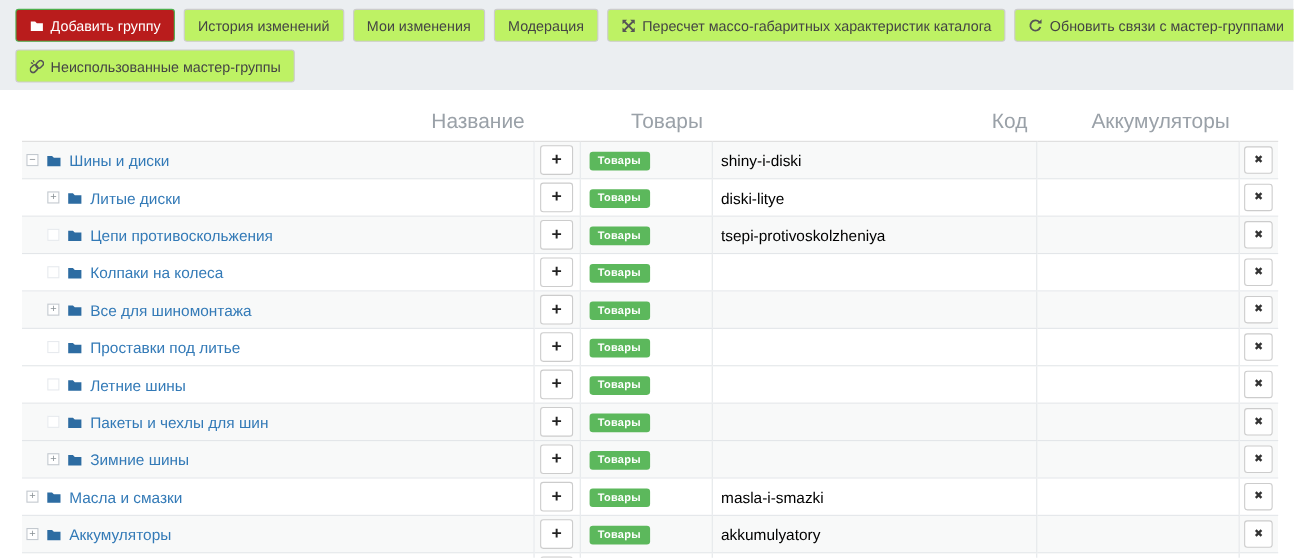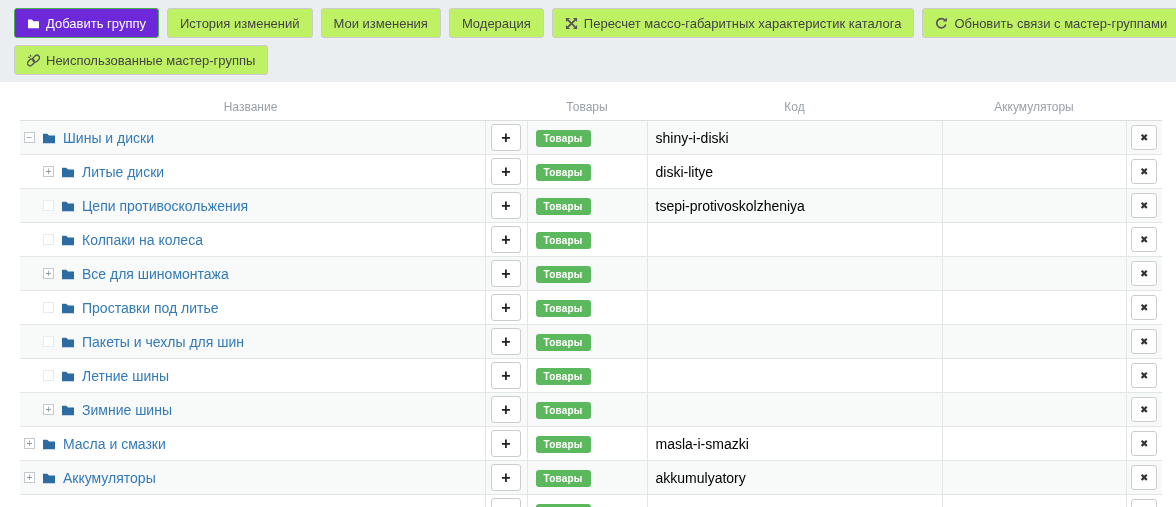--- a/index.html
+++ b/index.html
@@ -13,27 +13,27 @@
   
   .toolbar { background:#ebeef1; padding:8px 14px 5px 14px; }
   .toolbar-row { display:flex; gap:8px; margin-bottom:7px; }
   .toolbar-row:last-child { margin-bottom:2px; }
   .btn {
     display:inline-flex; align-items:center; gap:6px;
     background:#bef264; border:1px solid #ccc; border-radius:3px;
     height:30px; padding:0 12px; font-size:13px; color:#444;
     font-family:inherit; cursor:pointer; white-space:nowrap;
   }
-  .btn.success { background:#6d28d9; border-color:#4cae4c; color:#fff; }
+  .btn.success { background:#b91c1c; border-color:#4cae4c; color:#fff; }
   .btn .icn { display:inline-flex; align-items:center; }
   
   .panel { padding:8px 14px 0 20px; background:#fff; }
   table { border-collapse:collapse; table-layout:fixed; width:1142px; }
   th {
-    text-align:center; font-weight:400; color:#9aa1a8; font-size:12px;
+    text-align:right; font-weight:400; color:#9aa1a8; font-size:19px;
     padding:10px 8px 6px 8px; border-bottom:1px solid #ddd;
   }
   th.th-name { padding-left:4px; }
   tbody td {
     border-bottom:1px solid #e3e6e9; border-left:1px solid #e3e6e9;
     padding:3px 8px; height:24px; font-size:14px; vertical-align:middle;
     overflow:hidden; white-space:nowrap;
   }
   tbody td:first-child { border-left:none; padding-left:4px; }
   tr.striped { background:#f8f9f9; }
@@ -243,48 +243,48 @@
         </span>
         <a class="grp-link" href="#">Проставки под литье</a>
       </div>
     </td>
     <td class="td-add"><button class="mini-btn add">+</button></td>
     <td class="td-goods"><span class="badge">Товары</span></td>
     <td class="td-code"><span></span></td>
     <td class="td-ident"><span></span></td>
     <td class="td-del"><button class="mini-btn del">✖</button></td>
   </tr>
+        <tr class="tree-row">
+    <td class="td-name">
+      <div class="name-wrap" style="padding-left: 19px;">
+        <span class="toggle leaf"></span>
+        <span class="folder">
+          <svg width="14" height="12" viewBox="0 0 16 14">
+                  <path d="M1 2 h5 l2 2 h7 v9 H1 z" fill="#2d6ca2"></path>
+                </svg>
+        </span>
+        <a class="grp-link" href="#">Летние шины</a>
+      </div>
+    </td>
+    <td class="td-add"><button class="mini-btn add">+</button></td>
+    <td class="td-goods"><span class="badge">Товары</span></td>
+    <td class="td-code"><span></span></td>
+    <td class="td-ident"><span></span></td>
+    <td class="td-del"><button class="mini-btn del">✖</button></td>
+  </tr>
         <tr class="tree-row striped">
     <td class="td-name">
       <div class="name-wrap" style="padding-left: 19px;">
         <span class="toggle leaf"></span>
         <span class="folder">
           <svg width="14" height="12" viewBox="0 0 16 14">
                   <path d="M1 2 h5 l2 2 h7 v9 H1 z" fill="#2d6ca2"></path>
                 </svg>
         </span>
         <a class="grp-link" href="#">Пакеты и чехлы для шин</a>
-      </div>
-    </td>
-    <td class="td-add"><button class="mini-btn add">+</button></td>
-    <td class="td-goods"><span class="badge">Товары</span></td>
-    <td class="td-code"><span></span></td>
-    <td class="td-ident"><span></span></td>
-    <td class="td-del"><button class="mini-btn del">✖</button></td>
-  </tr>
-        <tr class="tree-row">
-    <td class="td-name">
-      <div class="name-wrap" style="padding-left: 19px;">
-        <span class="toggle leaf"></span>
-        <span class="folder">
-          <svg width="14" height="12" viewBox="0 0 16 14">
-                  <path d="M1 2 h5 l2 2 h7 v9 H1 z" fill="#2d6ca2"></path>
-                </svg>
-        </span>
-        <a class="grp-link" href="#">Летние шины</a>
       </div>
     </td>
     <td class="td-add"><button class="mini-btn add">+</button></td>
     <td class="td-goods"><span class="badge">Товары</span></td>
     <td class="td-code"><span></span></td>
     <td class="td-ident"><span></span></td>
     <td class="td-del"><button class="mini-btn del">✖</button></td>
   </tr>
         <tr class="tree-row striped">
     <td class="td-name">

